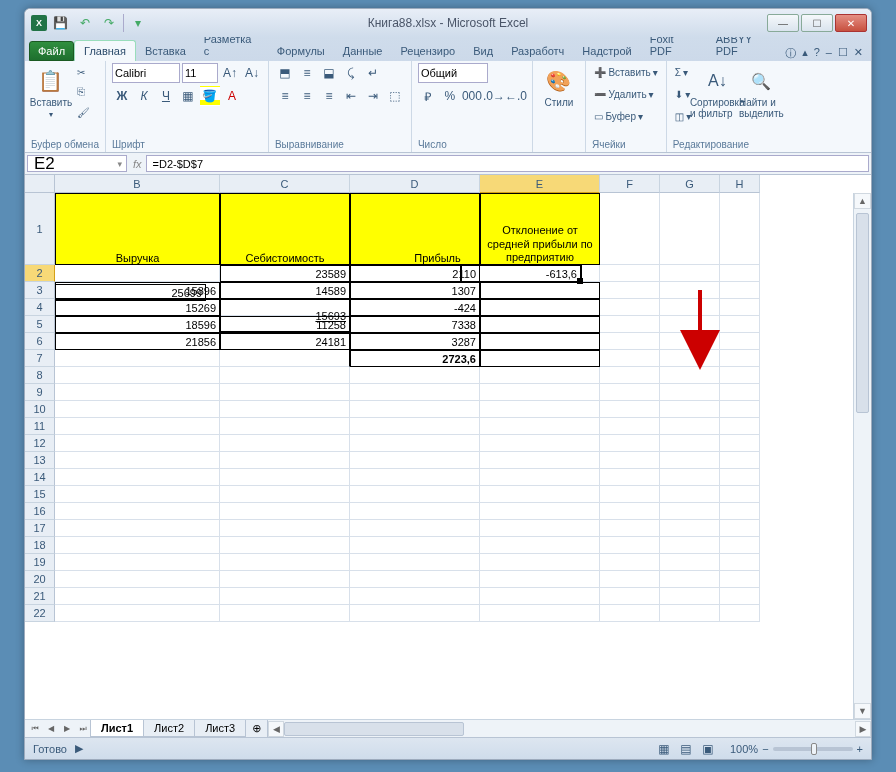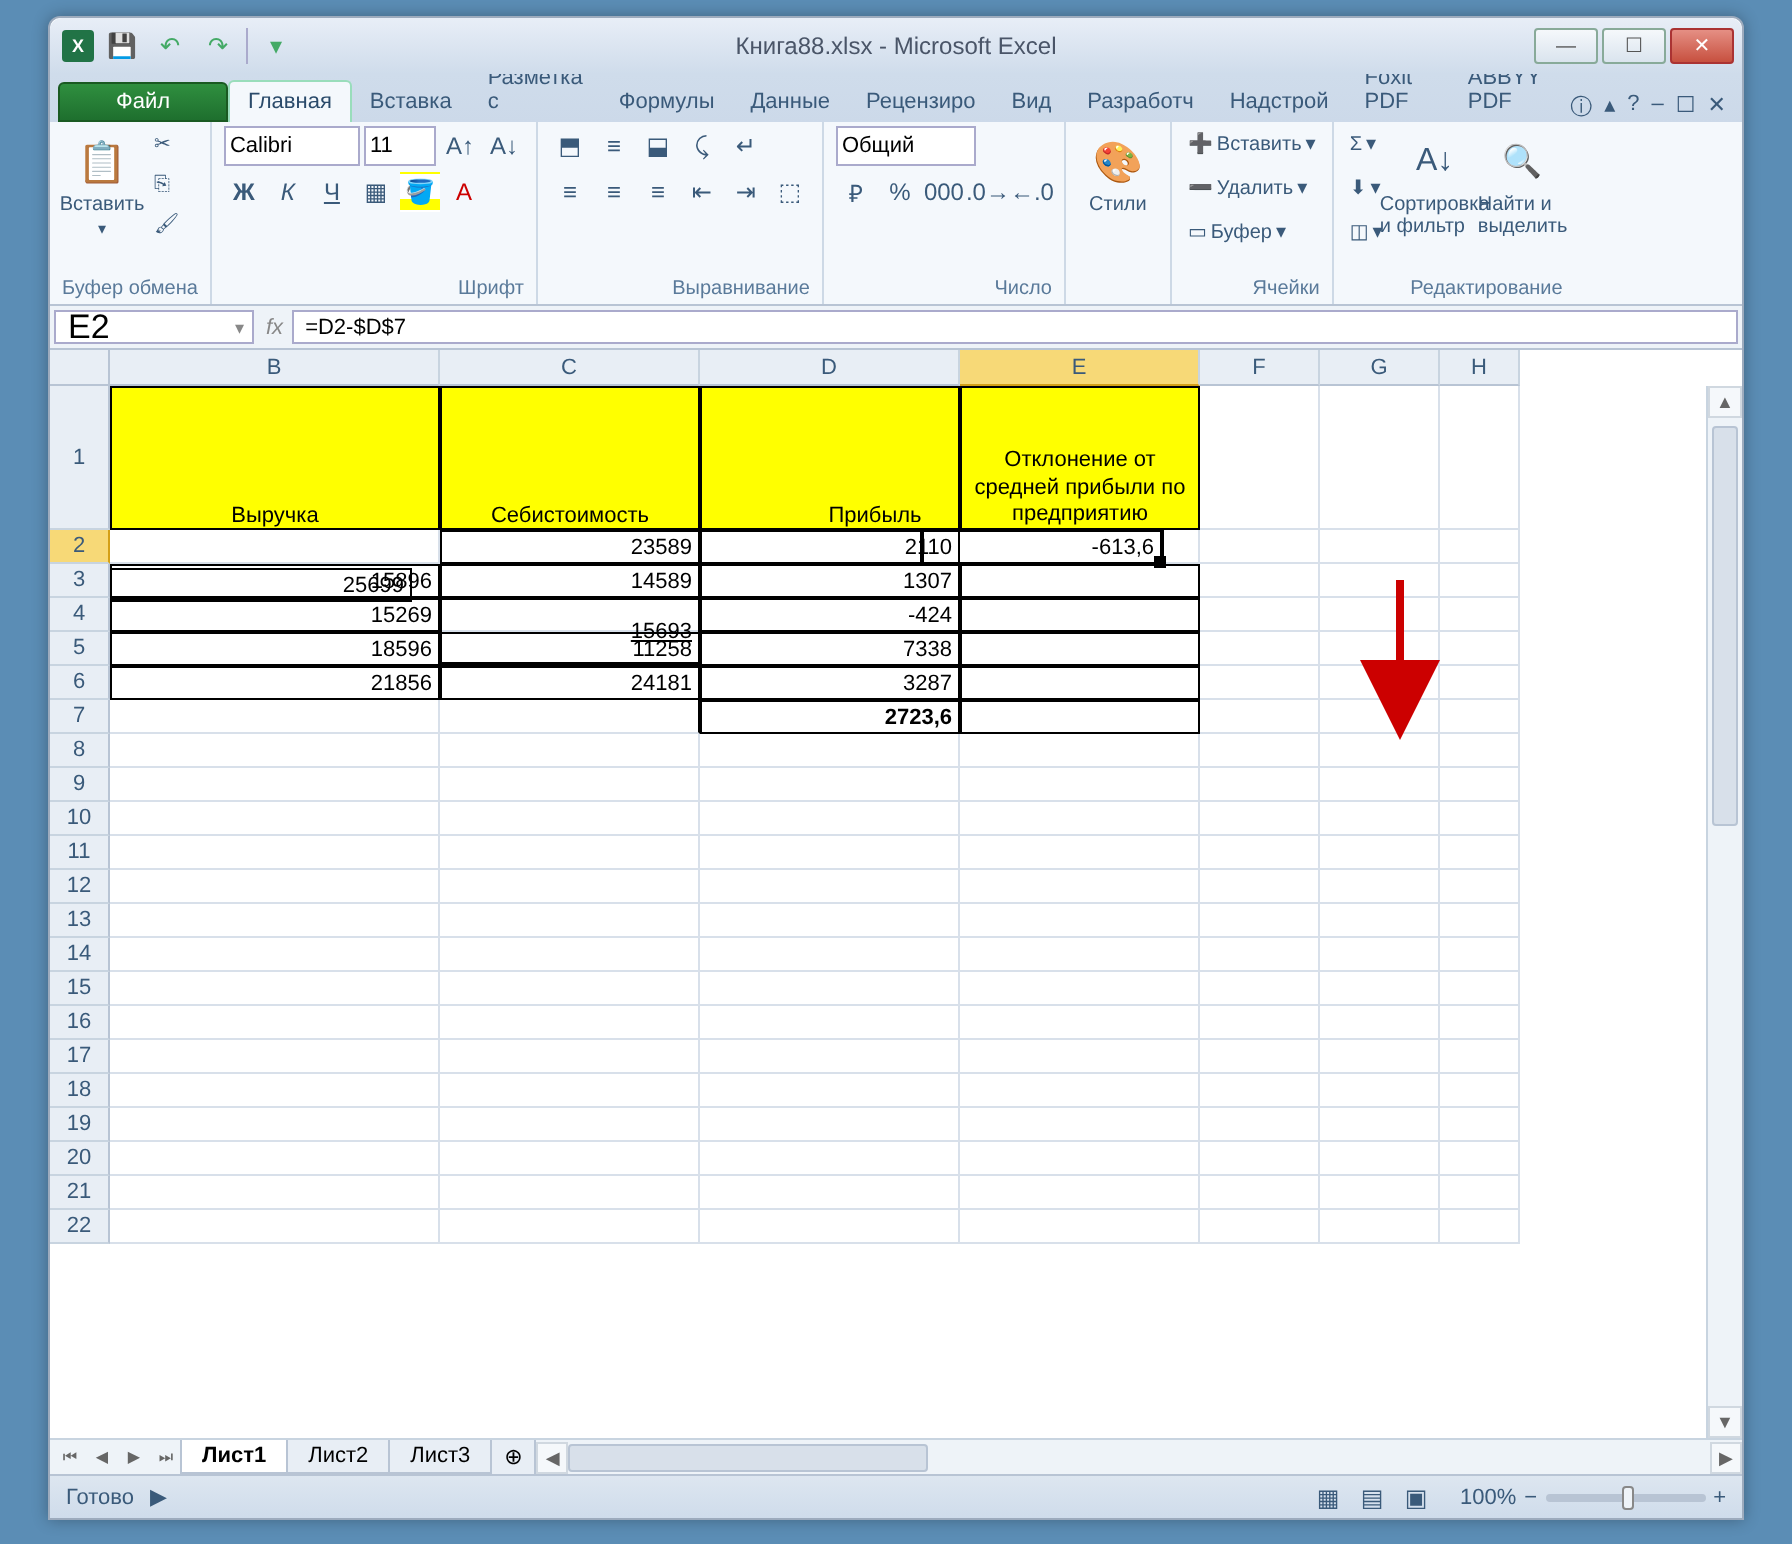--- a/index.html
+++ b/index.html
@@ -9,28 +9,28 @@
 .qat { display: flex; align-items: center; gap: 4px; padding-left: 6px; }
 .qat .xl-icon { width: 16px; height: 16px; background: #217346; border-radius: 2px; display:flex;align-items:center;justify-content:center;color:#fff;font-size:9px;font-weight:bold;}
 .qat .q-btn { width: 20px; height: 20px; display:flex;align-items:center;justify-content:center; color:#4a6; font-size:12px;}
 .qat .sep { width:1px;height:18px;background:#aac;}
 .title-text { position:absolute; left:50%; transform:translateX(-50%); font-size: 12px; color: #4a5568; }
 .title-text .app { font-weight: normal; }
 .win-controls { margin-left: auto; display: flex; gap: 2px; padding-right: 4px; }
 .win-btn { width: 32px; height: 18px; border: 1px solid #8a9; border-radius: 2px; background: linear-gradient(#f5f8fb,#dae4ee); display:flex;align-items:center;justify-content:center; font-size:10px; color:#555;}
 .win-btn.close { background: linear-gradient(#e58f84,#c7503f); color:#fff; border-color:#a33;}
 .ribbon-tabs { height: 24px; display: flex; align-items: flex-end; background: linear-gradient(#cfdceb,#ccd9e9); padding-left: 4px; gap: 0; font-size: 11px; }
-.file-tab { background: linear-gradient(#2f8f3f,#1e6f2e); color:#fff; padding: 3px 28px; border-radius: 3px 3px 0 0; border:1px solid #1a5a22;}
+.file-tab { background: linear-gradient(#2f8f3f,#1e6f2e); color:#fff; padding: 3px 8px; border-radius: 3px 3px 0 0; border:1px solid #1a5a22;}
 .tab { padding: 4px 9px; color:#3a5a7a; cursor:default; }
 .tab.active { background:#f4f8fc; border:1px solid #9db; border-bottom:none; border-radius:3px 3px 0 0; color:#2a4a6a;}
 .tab-right { margin-left:auto; display:flex; gap:6px; padding-right:8px; color:#3a5a7a; font-size:11px;}
 .ribbon-body { height: 92px; background:#f4f8fc; border-bottom:1px solid #b8c4d4; display:flex; }
 .rgroup { border-right:1px solid #cdd9e6; padding: 2px 6px 0; display:flex; flex-direction:column; }
 .rgroup .controls { flex:1; display:flex; gap:4px; align-items:flex-start; }
-.rgroup .label { text-align:right; font-size:10px; color:#5a7a9a; padding:1px 0 2px; position:relative;}
+.rgroup .label { text-align:left; font-size:10px; color:#5a7a9a; padding:1px 0 2px; position:relative;}
 .big-btn { width:40px; display:flex; flex-direction:column; align-items:center; gap:2px; font-size:10px; color:#3a5a7a; padding-top:4px;}
 .big-btn .ico { width:28px; height:28px; display:flex;align-items:center;justify-content:center; font-size:20px;}
 .small-col { display:flex; flex-direction:column; gap:2px; font-size:10px; color:#3a5a7a;}
 .small-btn { display:flex; align-items:center; gap:2px; height:18px; padding:0 2px;}
 .font-select { width:68px; height:20px; border:1px solid #aac; font-size:11px; padding:0 2px; background:#fff;}
 .size-select { width:36px; height:20px; border:1px solid #aac; font-size:11px; padding:0 2px; background:#fff;}
 .btn-row { display:flex; gap:2px; }
 .ico-btn { width:20px; height:20px; border:1px solid transparent; display:flex;align-items:center;justify-content:center; font-size:12px; color:#3a5a7a;}
 .formula-bar { height: 22px; display:flex; align-items:stretch; border-bottom:1px solid #b8c4d4; background:#eef3f8;}
 .name-box { width: 100px; border:1px solid #aac; background:#fff; margin:2px; display:flex; align-items:center; padding:0 20px 0 6px; font-size:17px; position:relative;}

